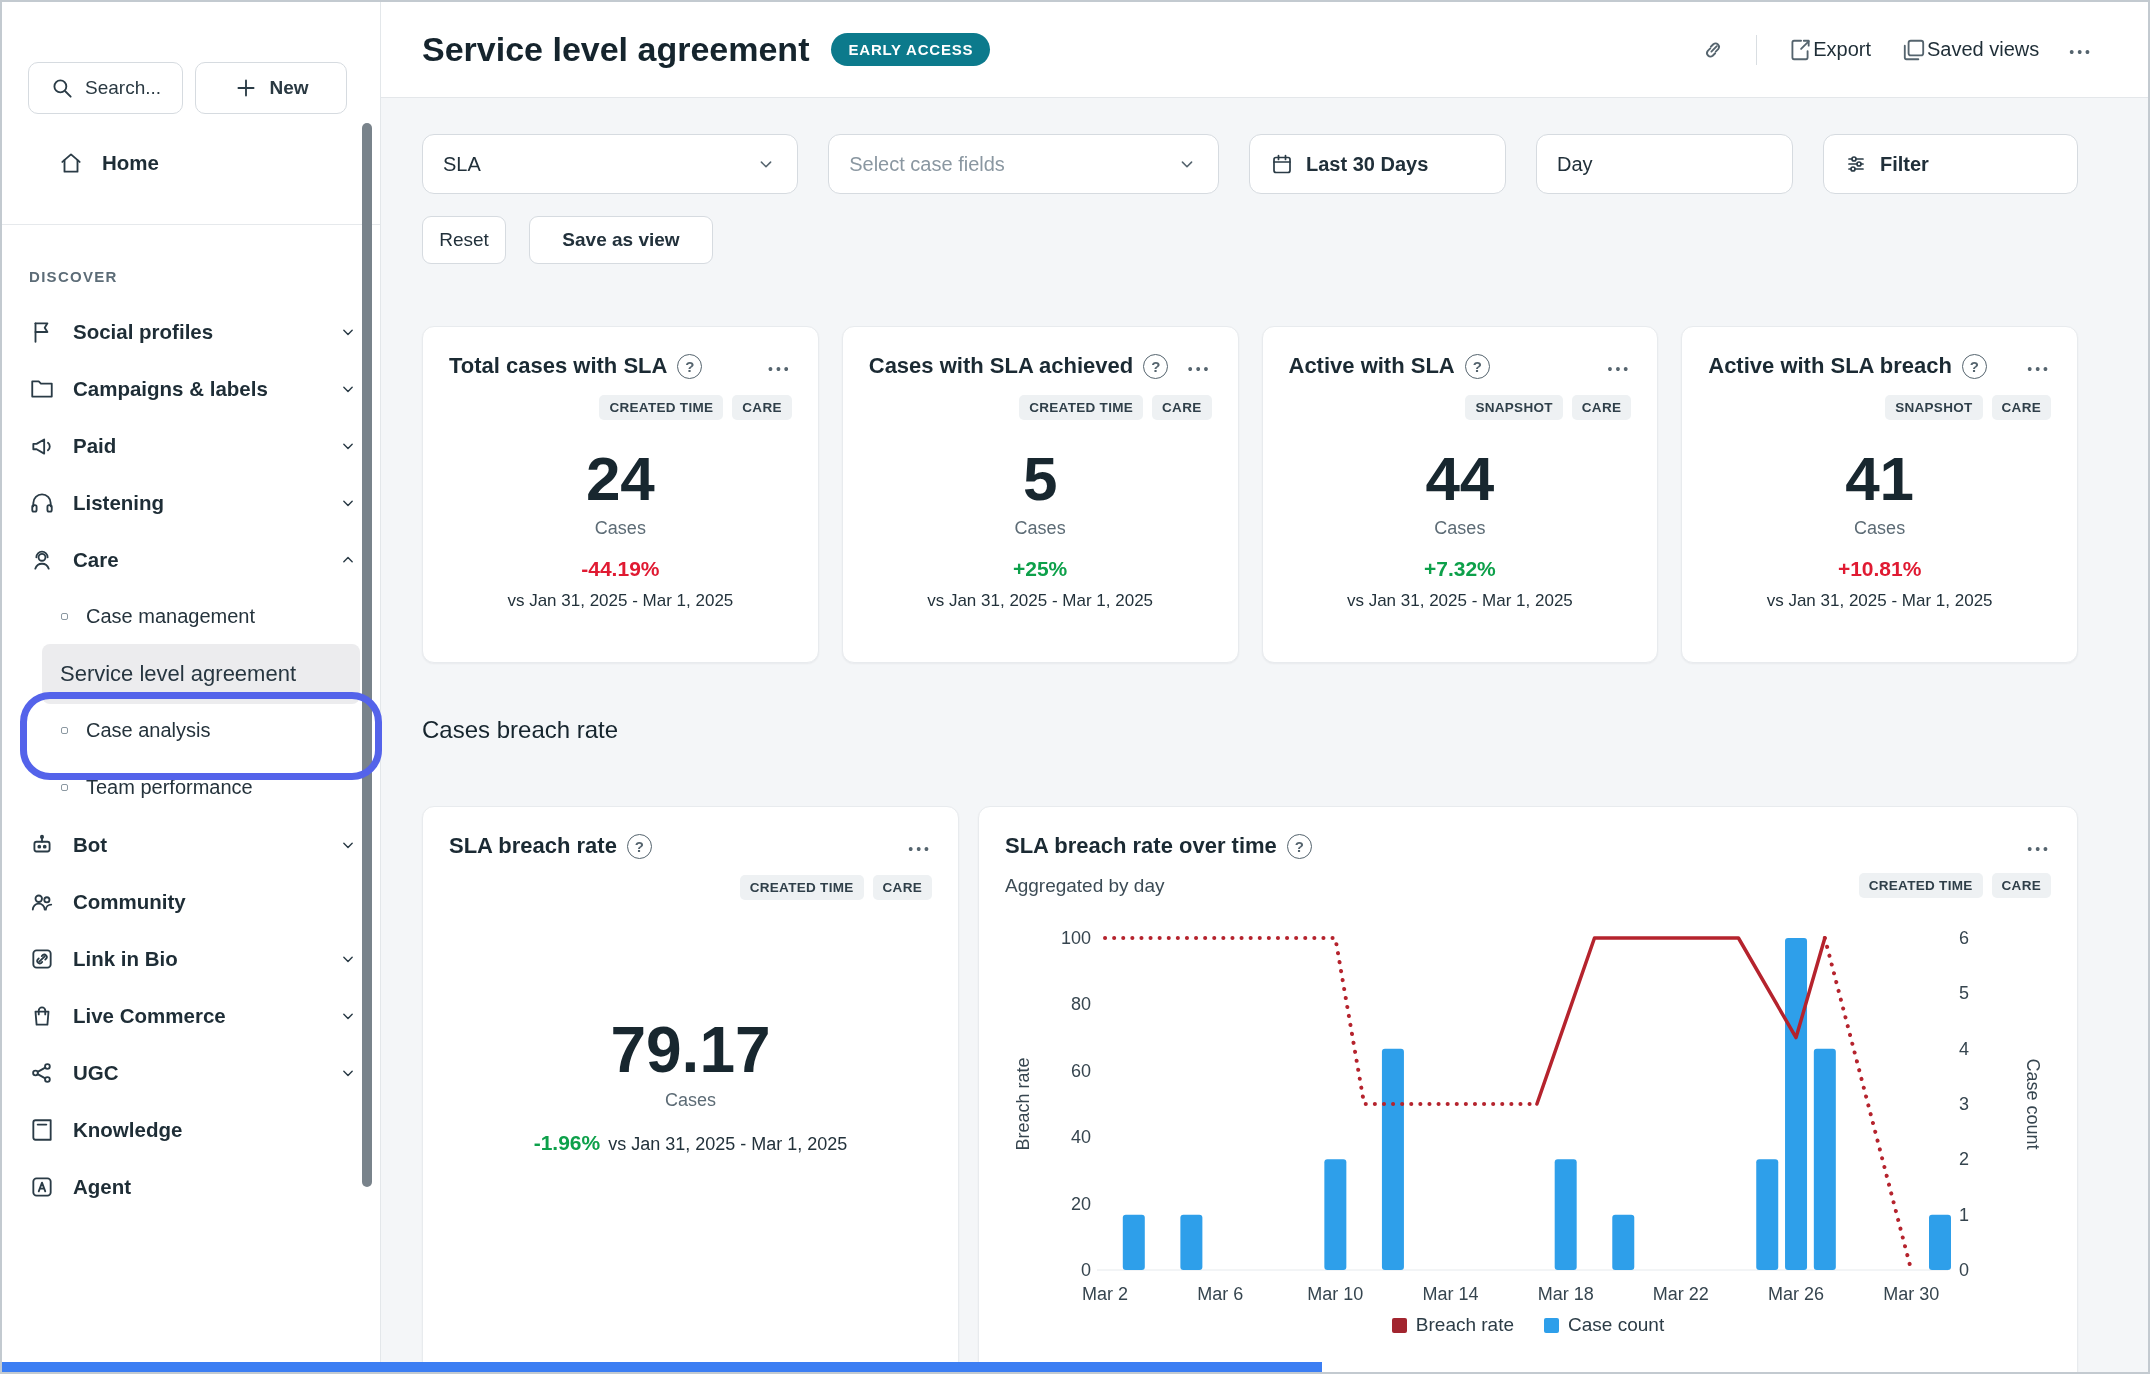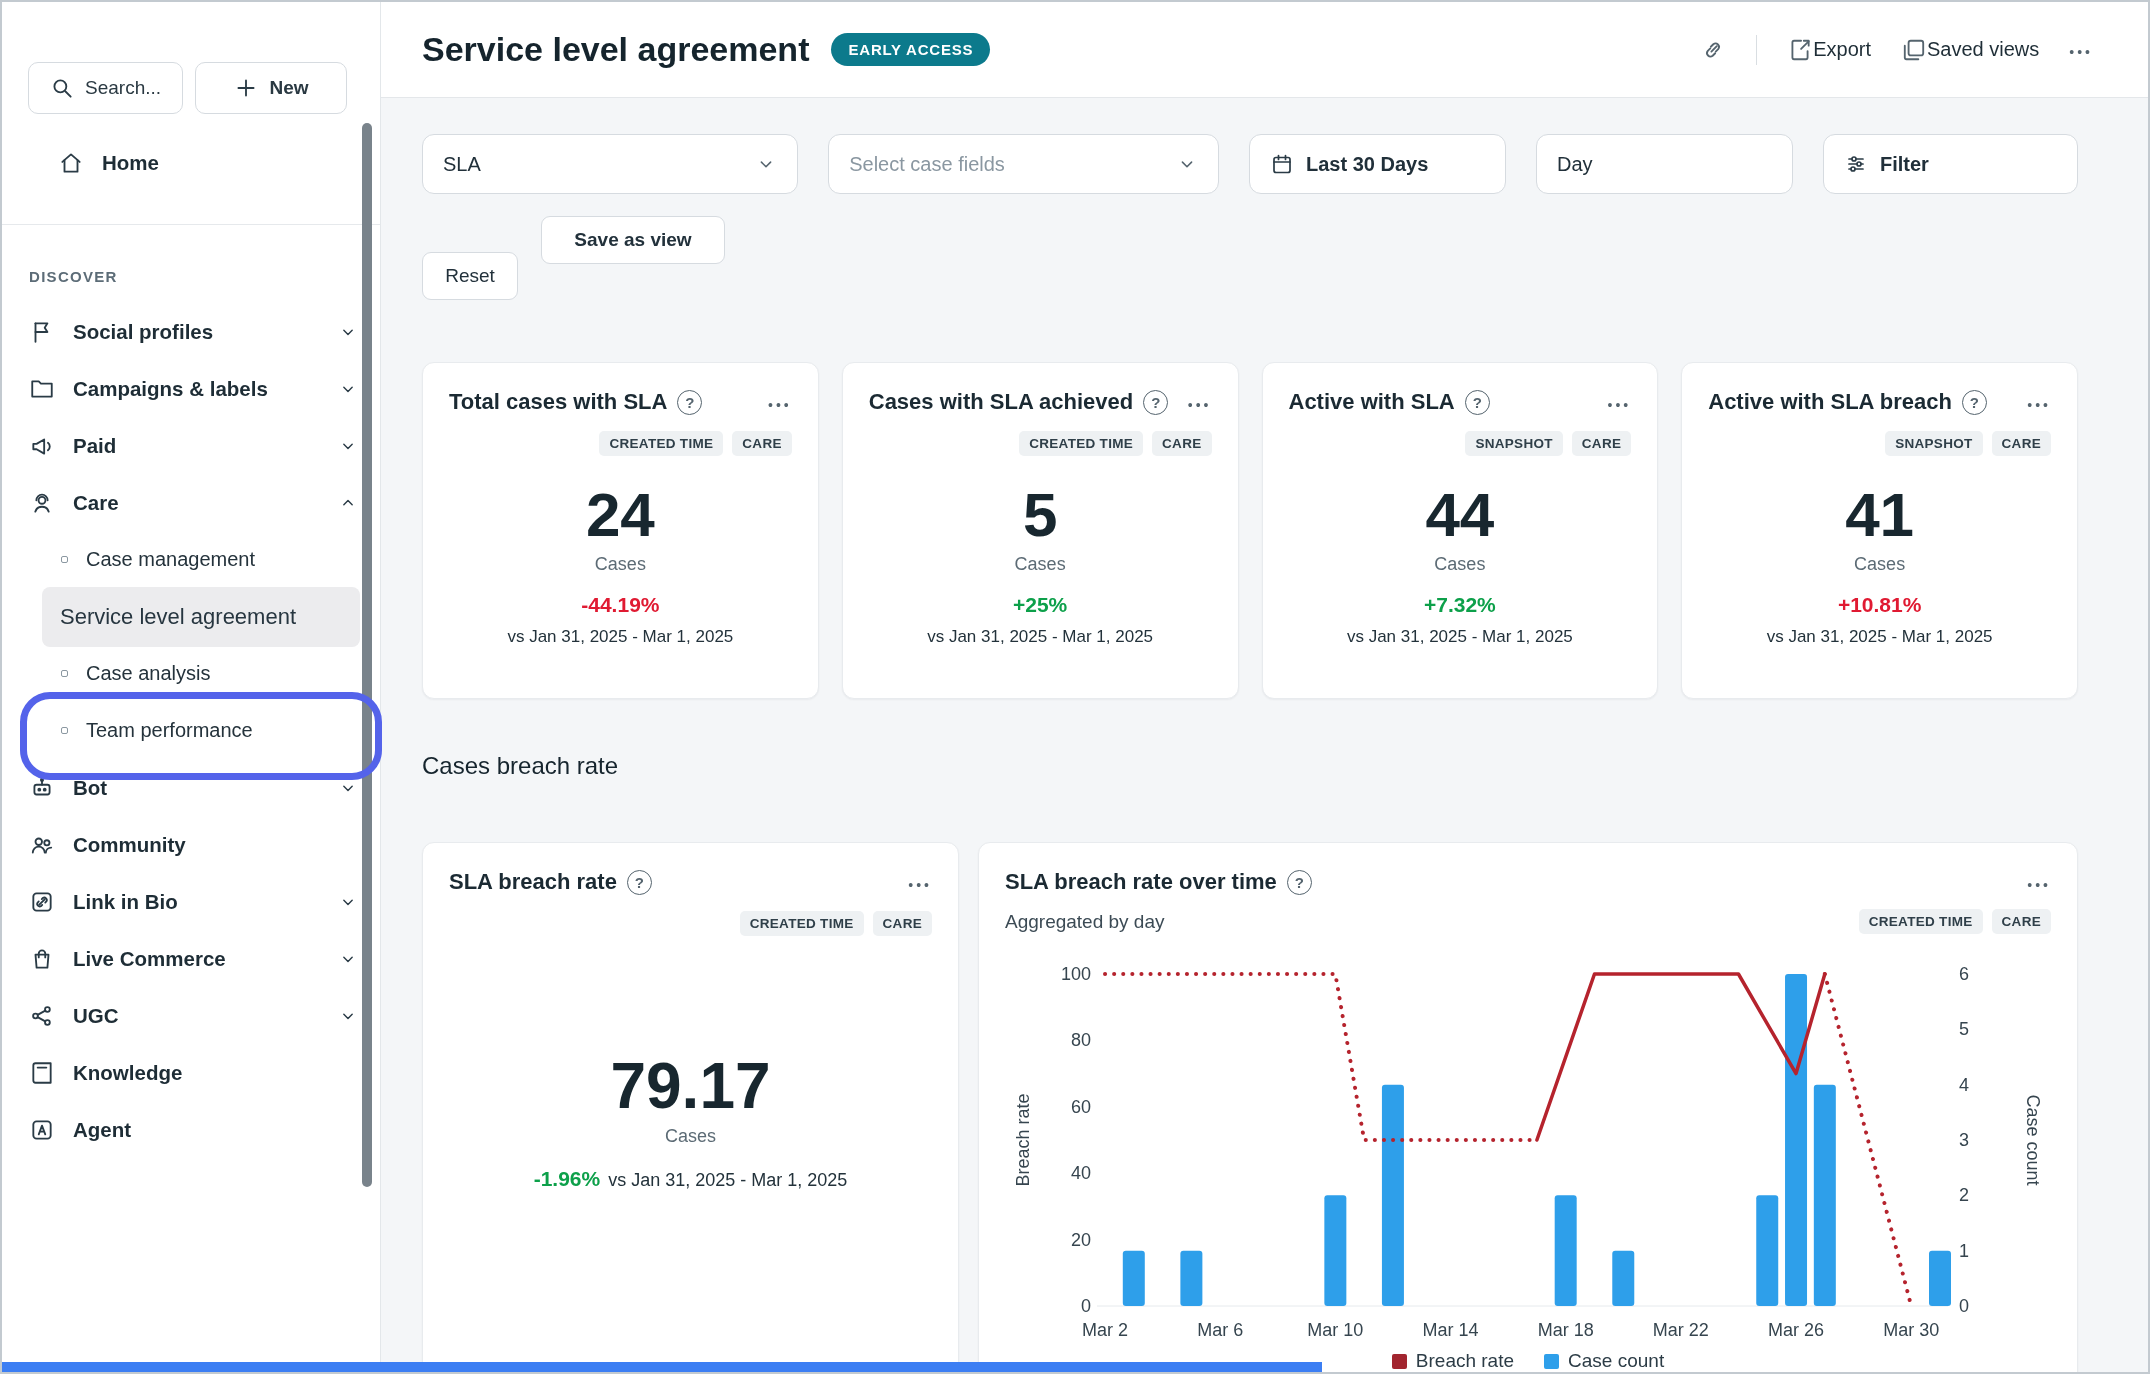--- a/index.html
+++ b/index.html
@@ -63,21 +63,21 @@
   .f-case { width:399px; color:#8a97a1; }
   .f-date { width:262px; gap:12px; font-weight:600; }
   .f-gran { width:262px; }
   .f-filter { width:260px; gap:12px; font-weight:600; margin-left:auto; }
   .f-ic { width:24px; height:24px; display:flex; }
   .f-ic svg { width:100%; height:100%; }
   .filter-row2 { display:flex; gap:23px; margin-top:22px; }
   .f-small { height:48px; background:#fff; border:1px solid #d6dbe0; border-radius:9px;
              display:flex; align-items:center; justify-content:center; font-size:19px;
              font-weight:500; color:#22313b; cursor:pointer; }
-  .f-reset { width:96px;margin-top:36px; }
+  .f-reset { width:84px; }
   .f-save { width:184px; font-weight:600; }
 
   .cards-row { display:flex; gap:23px; margin-top:62px; }
   .card { background:#fff; border:1px solid #e8ebee; border-radius:12px;
           box-shadow:0 1px 2px rgba(16,24,32,.05); }
   .metric-card { width:398px; height:337px; padding:26px; }
   .card-title-row { display:flex; align-items:center; gap:10px; }
   .card-title { font-size:22px; font-weight:700; color:#1b2a33; }
   .qmark { width:25px; height:25px; border:1.7px solid #55646e; border-radius:50%;
            display:flex; align-items:center; justify-content:center; color:#55646e;
@@ -198,20 +198,35 @@
           </svg>
       </span>
       <span class="nlabel">Paid</span>
       <span class="chev">
         <svg class="oicon" viewBox="0 0 24 24" width="20">
             <path d="M7 10l5 5 5-5"></path>
           </svg>
       </span>
     </div>
 
+    <div class="nav-row">
+      <span class="nicon">
+        <svg class="oicon" viewBox="0 0 24 24">
+            <path d="M4 15v-3a8 8 0 0116 0v3"></path>
+            <rect x="3" y="14" width="4" height="6" rx="1.5"></rect>
+            <rect x="17" y="14" width="4" height="6" rx="1.5"></rect>
+          </svg>
+      </span>
+      <span class="nlabel">Listening</span>
+      <span class="chev">
+        <svg class="oicon" viewBox="0 0 24 24" width="20">
+            <path d="M7 10l5 5 5-5"></path>
+          </svg>
+      </span>
+    </div>
 
     <div class="nav-row">
       <span class="nicon">
         <svg class="oicon" viewBox="0 0 24 24">
             <circle cx="12" cy="9.5" r="3.2"></circle>
             <path d="M5.8 20a6.5 6.5 0 0112.4 0"></path>
             <path d="M6.8 9.5a5.2 5.2 0 0110.4 0"></path>
           </svg>
       </span>
       <span class="nlabel">Care</span>

